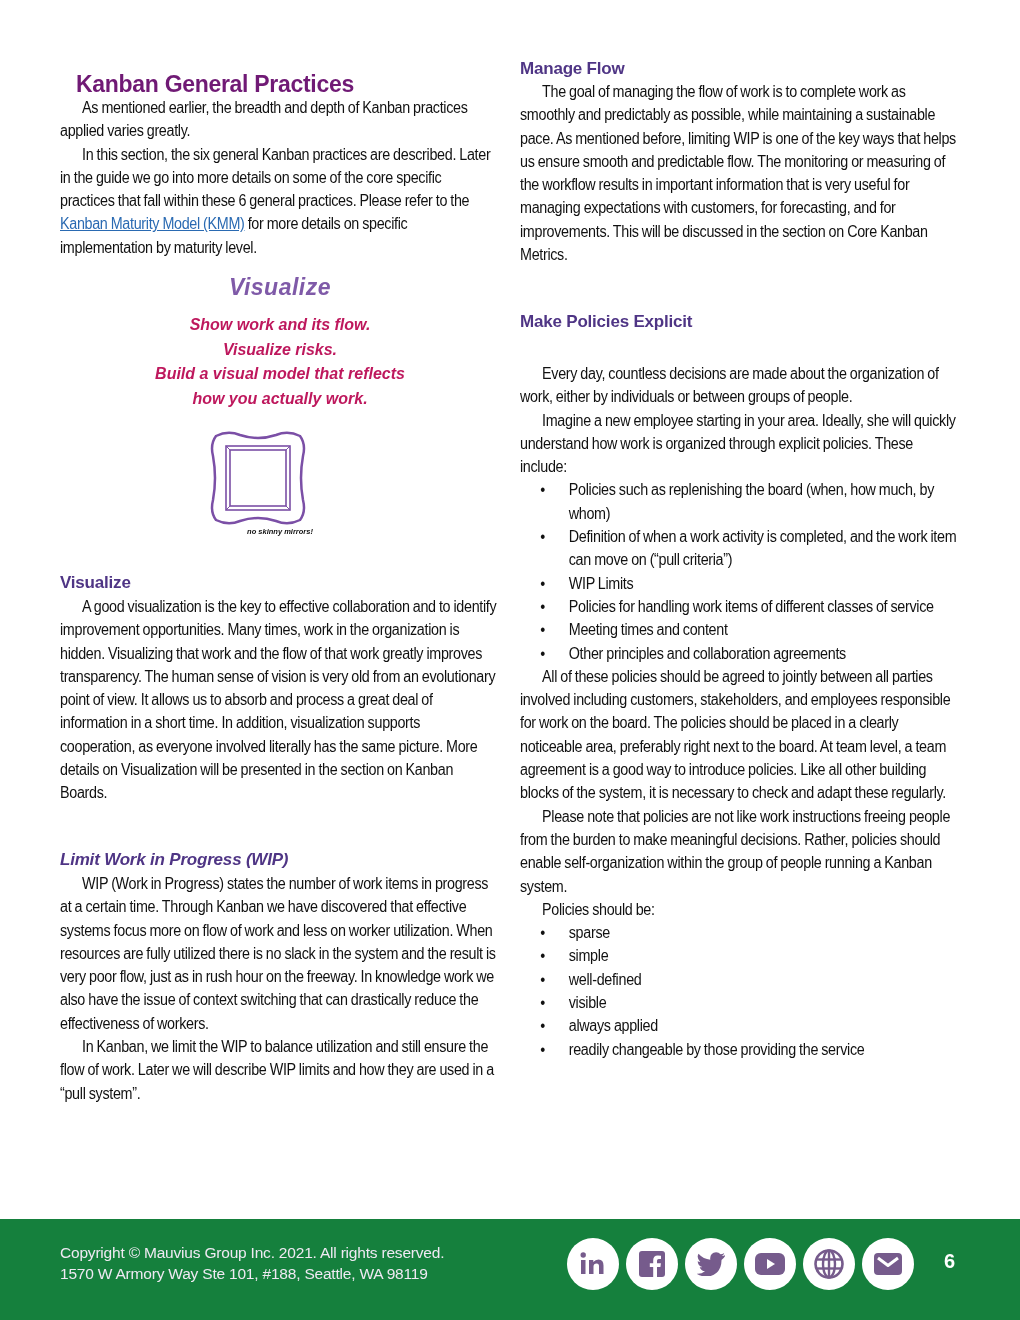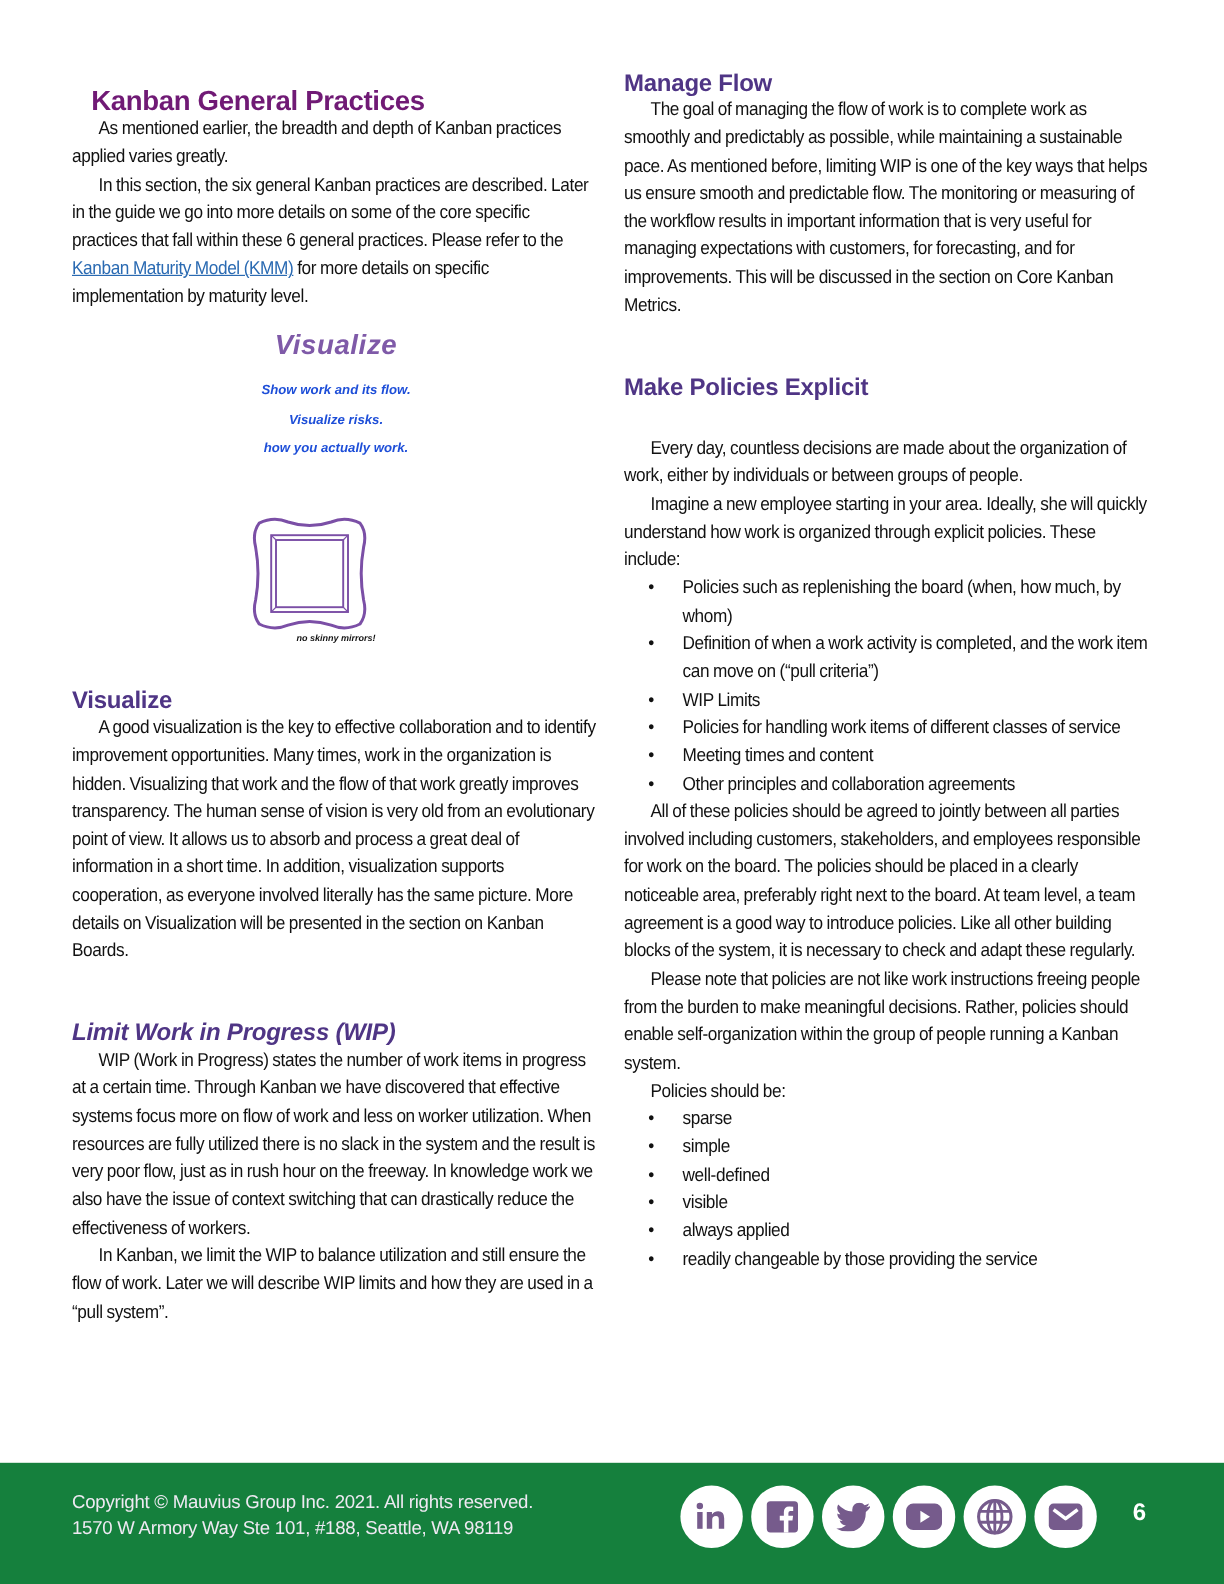--- a/index.html
+++ b/index.html
@@ -16,37 +16,37 @@
     letter-spacing: -0.35px; word-spacing: -0.5px;
     transform: scaleX(0.92); transform-origin: left top; width: 108%;
   }
   .indent { text-indent: 24px; }
   .h1 {
     position: absolute; font-family: "Liberation Sans", sans-serif; font-weight: bold;
     color: #701a75; font-size: 23px; letter-spacing: -0.3px; margin: 16px;
   }
   .h2 {
     position: absolute; font-family: "Liberation Sans", sans-serif; font-weight: bold;
-    color: #4f3585; font-size: 20px; margin: 0; letter-spacing: -0.2px;
+    color: #4f3585; font-size: 17px; margin: 0; letter-spacing: -0.2px;
   }
   .block { position: absolute; left: 0; width: 100%; }
   a.link { color: #2a6ab2; text-decoration: underline; }
   ul.bullets { list-style: none; margin: 0; padding: 0; }
   ul.bullets li { position: relative; padding-left: 53px; }
   ul.bullets li::before {
     content: "•"; position: absolute; left: 22px; top: 0;
   }
   .figure { position: absolute; left: 120px; top: 270px; width: 320px; height: 275px; text-align: center; }
   .fig-title {
     font-family: "Liberation Sans", sans-serif; font-weight: bold; font-style: italic;
     color: #7f5aa8; font-size: 23px; margin-top: 4px; letter-spacing: 0.5px;
   }
   .fig-lines {
     font-family: "Liberation Sans", sans-serif; font-weight: bold; font-style: italic;
-    color: #1d4ed8; font-size: 11px; line-height: 24.5px; margin-top: 12px;
+    color: #be185d; font-size: 16px; line-height: 24.5px; margin-top: 12px;
   }
   .fig-frame { position: absolute; left: 88px; top: 160px; }
   .fig-caption {
     position: absolute; left: 0; width: 100%; top: 257px;
     font-family: Liberation Sans, sans-serif; font-weight: bold; font-style: italic;
     font-size: 7.5px; color: #111;
   }
   .footer {
     position: absolute; left: 0; top: 1219px; width: 1020px; height: 101px; background: #15803d;
   }
@@ -74,20 +74,21 @@
   <div class="block" style="top:96px;">
     <p class="p indent">As mentioned earlier, the breadth and depth of Kanban practices applied varies greatly.</p>
     <p class="p indent"><span>In this section, the six general Kanban practices are described. Later in the guide we go into more details on some of the core specific practices that fall within these 6 general practices. Please refer to the </span><a class="link" href="#">Kanban Maturity Model (KMM)</a><span> for more details on specific implementation by maturity level.</span></p>
   </div>
 
   <div class="figure" style="left:60px;">
     <div class="fig-title">Visualize</div>
     <div class="fig-lines">
       <div>Show work and its flow.</div>
       <div>Visualize risks.</div>
+      <div>Build a visual model that reflects</div>
       <div>how you actually work.</div>
     </div>
     <svg class="fig-frame" width="100" height="96" viewBox="0 0 100 96">
       <path d="M8,6 Q20,0 32,5 Q50,11 68,5 Q80,0 92,6 Q98,14 95,26 Q91,48 95,70 Q98,82 92,90 Q80,96 68,91 Q50,85 32,91 Q20,96 8,90 Q2,82 5,70 Q9,48 5,26 Q2,14 8,6 Z" fill="none" stroke="#7b4fa6" stroke-width="2.5"></path>
       <rect x="18" y="16" width="64" height="64" fill="none" stroke="#7b4fa6" stroke-width="1.6"></rect>
       <rect x="22" y="20" width="56" height="56" fill="none" stroke="#7b4fa6" stroke-width="1.6"></rect>
       <line x1="18" y1="16" x2="22" y2="20" stroke="#7b4fa6" stroke-width="1"></line>
       <line x1="82" y1="16" x2="78" y2="20" stroke="#7b4fa6" stroke-width="1"></line>
       <line x1="18" y1="80" x2="22" y2="76" stroke="#7b4fa6" stroke-width="1"></line>
       <line x1="82" y1="80" x2="78" y2="76" stroke="#7b4fa6" stroke-width="1"></line>

